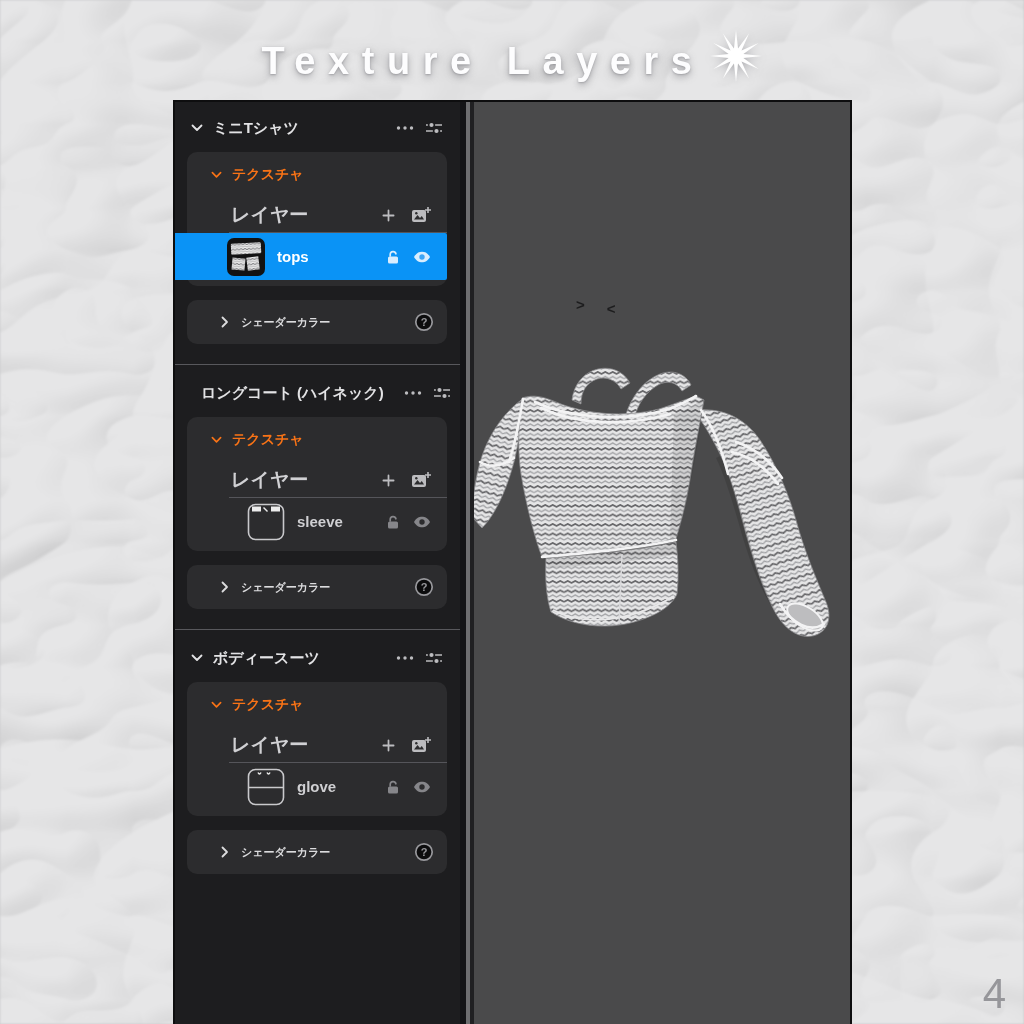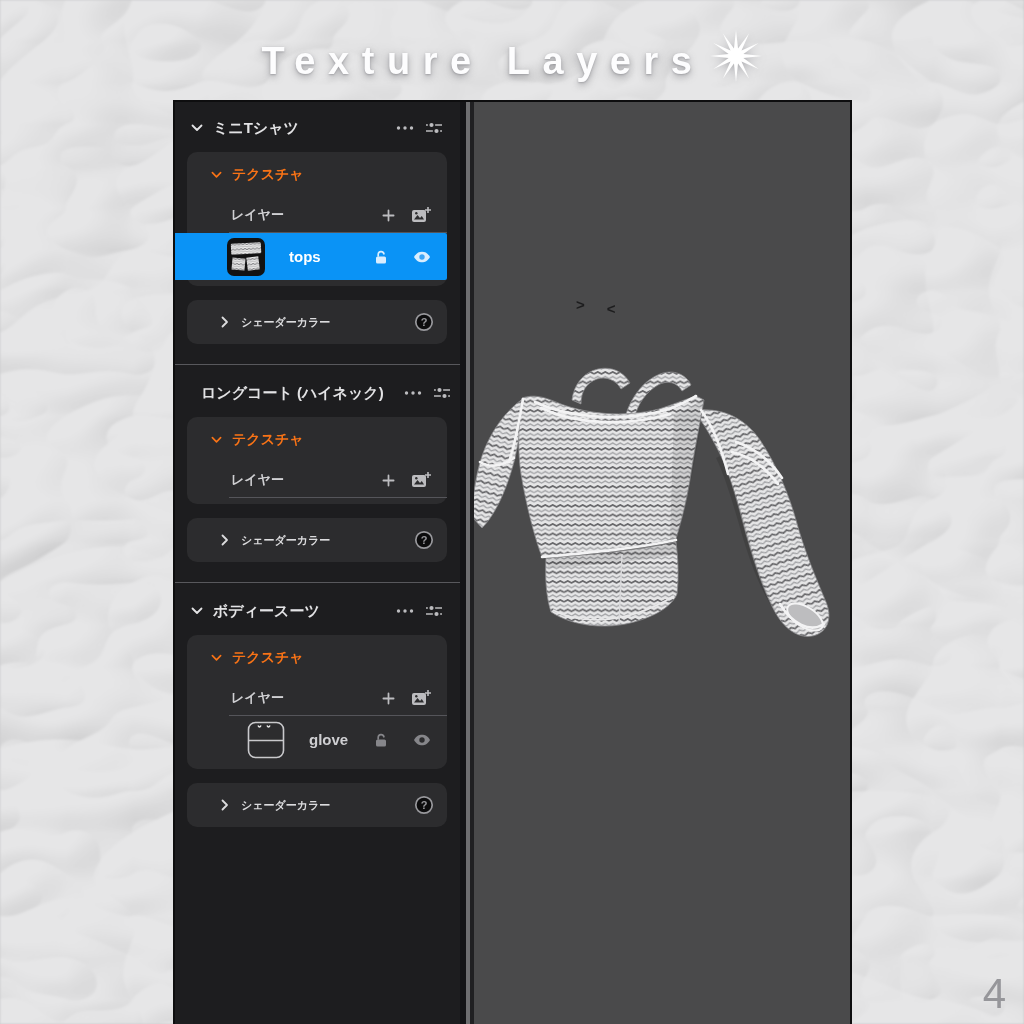--- a/index.html
+++ b/index.html
@@ -30,23 +30,23 @@
               font-size:15px;font-weight:bold;color:#e3e3e5;cursor:pointer;}
   .sec-header .lbl{white-space:nowrap;}
   .spacer{flex:1;min-width:0;}
   .icon-btn{display:flex;align-items:center;color:#bcbcbf;background:none;border:none;padding:0;
             cursor:pointer;}
   .ic{display:block;}
   .card{background:#2c2c2e;border-radius:10px;margin:4px 13px 0 12px;padding-bottom:6px;}
   .tex-header{display:flex;align-items:center;height:46px;padding:0 14px 0 24px;gap:10px;
               font-size:14px;font-weight:bold;color:#f97316;cursor:pointer;}
   .layers-header{display:flex;align-items:center;height:34px;padding:0 16px 0 44px;gap:16px;
-                 font-size:13px;font-weight:bold;color:#d0d0d3;}
+                 font-size:19px;font-weight:bold;color:#d0d0d3;}
   .layers-sep{height:1px;background:#55555a;margin-left:42px;}
-  .layer-row{display:flex;align-items:center;height:47px;padding:0 16px 0 60px;gap:24px;
+  .layer-row{display:flex;align-items:center;height:47px;padding:0 16px 0 60px;gap:12px;
              font-size:15px;color:#cfcfd2;cursor:pointer;}
   .layer-row .thumb{width:38px;height:38px;flex:0 0 38px;}
   .layer-row .name{flex:1;font-weight:600;white-space:nowrap;}
   .layer-row .row-ic{color:#86868a;--pupil:#2c2c2e;}
   .layer-row.selected{background:#0a93f6;color:#ffffff;margin-left:-12px;padding-left:52px;
                       border-radius:0 2px 2px 0;}
   .layer-row.selected .row-ic{color:#d9edfe;--pupil:#3da5f5;}
   .shader-card{display:flex;align-items:center;height:44px;background:#2c2c2e;border-radius:10px;
                margin:14px 13px 0 12px;padding:0 13px 0 34px;gap:12px;font-size:11px;
                font-weight:bold;color:#dcdcde;cursor:pointer;}
@@ -267,20 +267,39 @@
               </svg>
           </button>
           <button class="icon-btn">
             <svg class="ic" width="20" height="18">
                 <use href="#i-add-img"></use>
               </svg>
           </button>
         </div>
         <div class="layers-sep"></div>
 
+        <div class="layer-row">
+          <svg class="thumb" viewBox="0 0 38 38">
+            <rect x="1.5" y="1.5" width="35" height="35" rx="7" fill="none" stroke="#c9c9cc" stroke-width="1.6"></rect>
+            <rect x="5" y="3.5" width="9" height="5" fill="#ececec"></rect>
+            <rect x="24" y="3.5" width="9" height="5" fill="#ececec"></rect>
+            <path d="M16.5 4.5 l4 4" stroke="#ececec" stroke-width="1.4"></path>
+          </svg>
+          <span class="name">sleeve</span>
+          <button class="icon-btn row-ic">
+            <svg class="ic" width="16" height="16">
+                <use href="#i-lock-open"></use>
+              </svg>
+          </button>
+          <button class="icon-btn row-ic">
+            <svg class="ic" width="18" height="12">
+                <use href="#i-eye"></use>
+              </svg>
+          </button>
+        </div>
       </div>
 
       <div class="shader-card">
         <svg class="ic" width="8" height="12">
             <use href="#i-chev-r"></use>
           </svg>
         <span>シェーダーカラー</span>
         <span class="spacer"></span>
         <button class="icon-btn" style="color:#98989c;">
           <svg class="ic" width="20" height="20">

